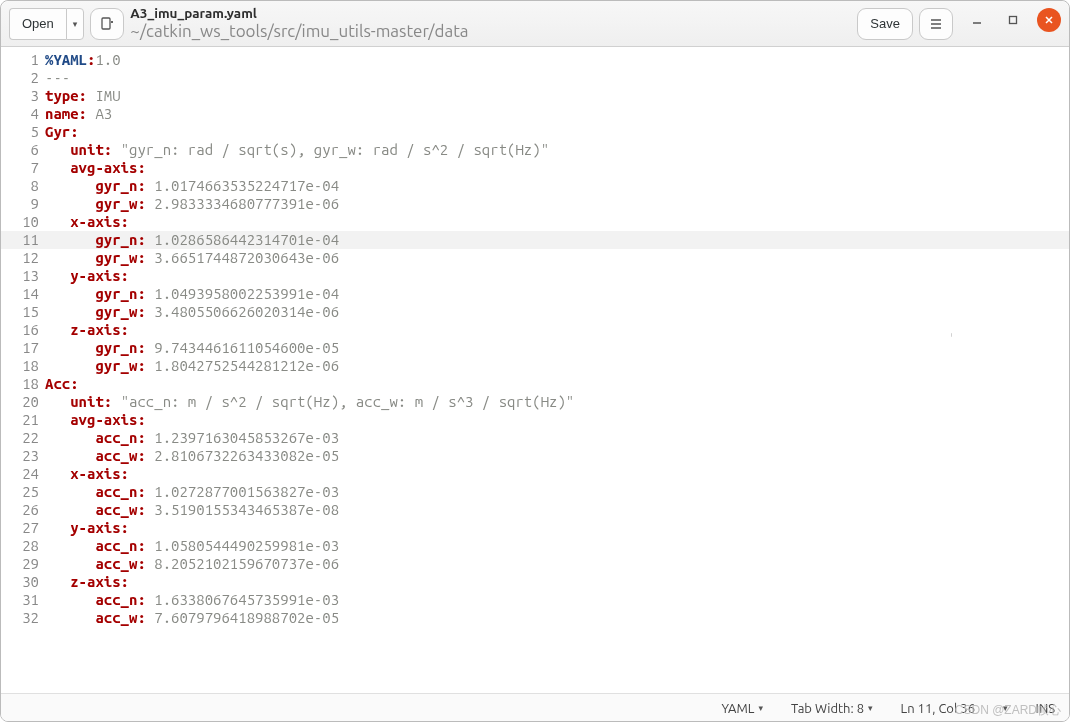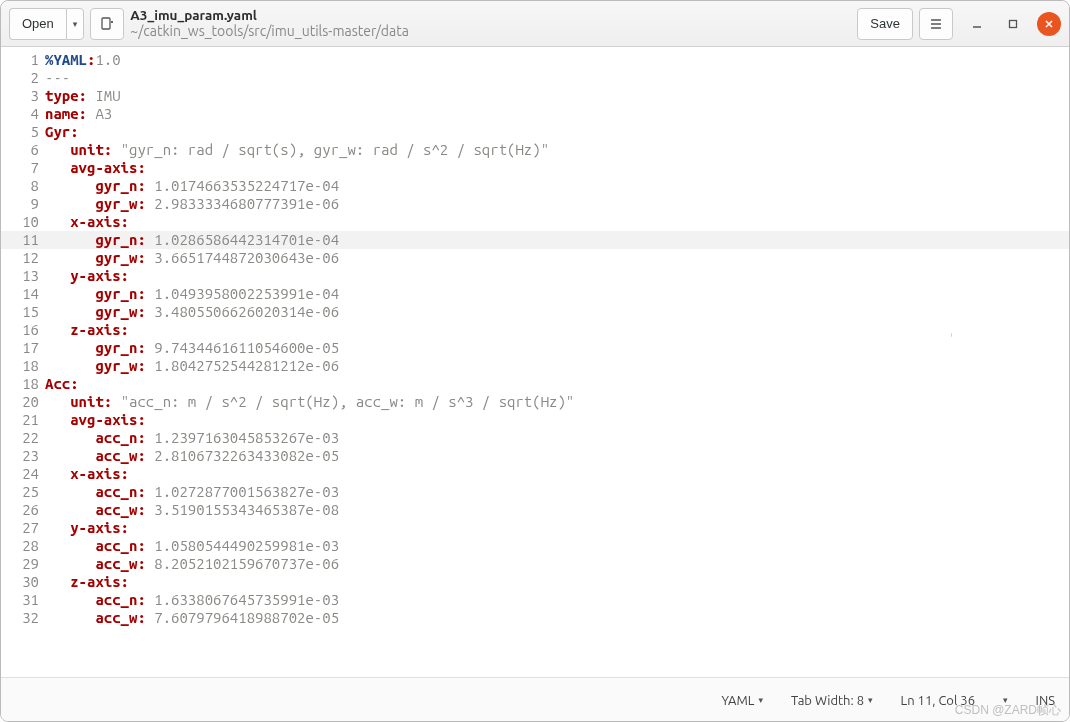--- a/index.html
+++ b/index.html
@@ -18,28 +18,28 @@
   .headerbar {
     height: 46px;
     background: linear-gradient(#f7f7f7,#efefef);
     border-bottom: 1px solid #d0d0d0;
     display: flex;
     align-items: center;
     padding: 0 8px;
     gap: 6px;
     border-radius: 8px 8px 0 0;
   }
-  .hb-left, .hb-right { display: flex; align-items: center; gap: 6px; }
+  .hb-left, .hb-right { display: flex; align-items: flex-start; gap: 6px; }
   .hb-center { flex: 1; line-height: 1.2; }
   .hb-title { font-weight: 700; color: #2e2e2e; font-size: 13.5px; }
-  .hb-sub { font-size: 14px; color: #888; }
+  .hb-sub { font-size: 17px; color: #888; }
   .btn {
     background: #fdfdfd;
     border: 1px solid #c9c9c9;
-    border-radius: 4px;
+    border-radius: 9px;
     height: 32px;
     display: inline-flex;
     align-items: center;
     justify-content: center;
     padding: 0 12px;
     font-size: 13px;
     color: #2e3436;
     cursor: pointer;
   }
   .btn.icon { padding: 0; width: 34px; }
@@ -74,21 +74,21 @@
     user-select: none;
   }
   .code { flex: 1; }
   .kw { color: #a40000; font-weight: 700; }
   .dir { color: #204a87; font-weight: 700; margin-top: 26px; }
   .str { color: #888a85; }
   .num { color: #888a85; }
   .id { color: #888a85; }
   .statusbar {
     position: absolute; bottom: 0; left: 0; right: 0;
-    height: 44px;
+    height: 28px;
     border-top: 1px solid #e0e0e0;
     display: flex; align-items: center;
     justify-content: flex-end;
     padding: 0 14px;
     gap: 28px;
     font-size: 13px;
     color: #444;
     background: #fafafa;
   }
   .sb-item { display: inline-flex; align-items: center; gap: 4px; cursor: pointer; }

